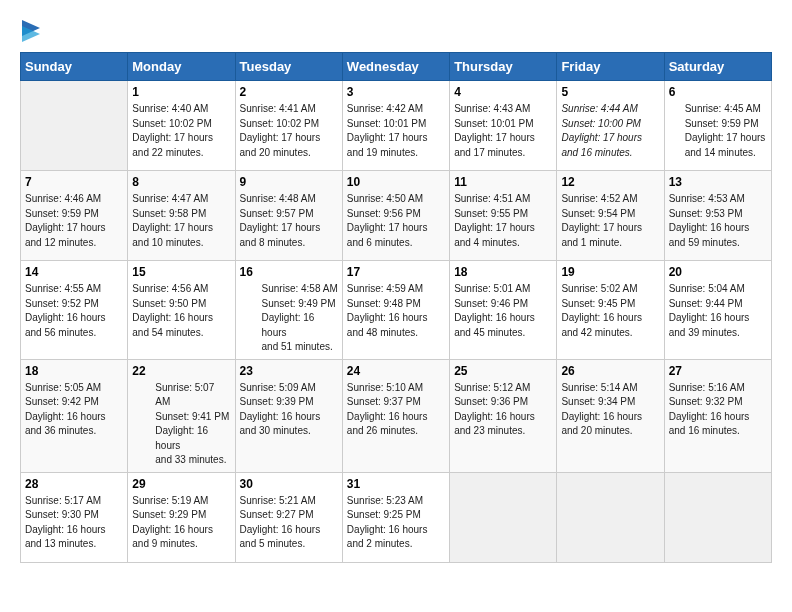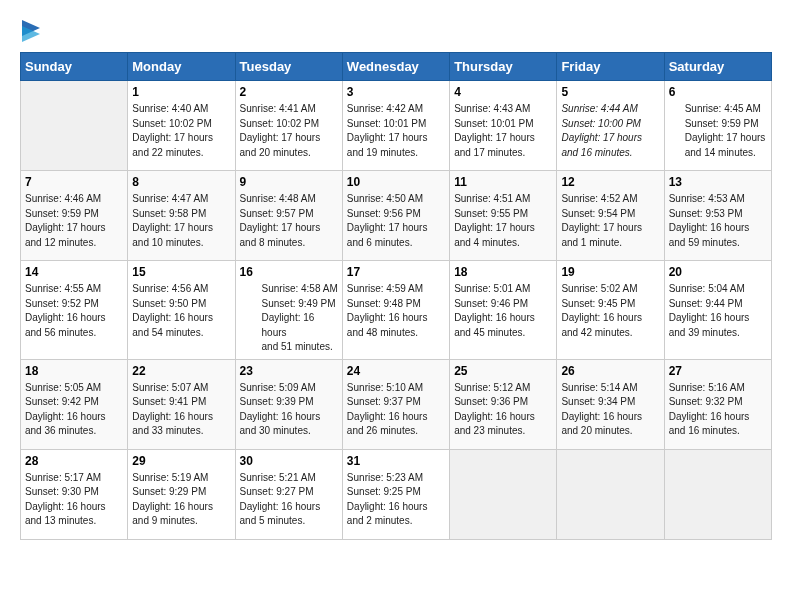--- a/index.html
+++ b/index.html
@@ -278,21 +278,21 @@
       <tr>
         <td>
           <span class="day-num">18</span>
           <div class="day-info" style="white-space: pre-line;">Sunrise: 5:05 AM
 Sunset: 9:42 PM
 Daylight: 16 hours
 and 36 minutes.</div>
         </td>
         <td>
           <span class="day-num">22</span>
-          <div class="day-info" style="white-space: pre-line;">Sunrise: 5:07 AM
+          <div class="day-info" style="white-space: pre-line; margin-left: 23px;">Sunrise: 5:07 AM
 Sunset: 9:41 PM
 Daylight: 16 hours
 and 33 minutes.</div>
         </td>
         <td>
           <span class="day-num">23</span>
           <div class="day-info" style="white-space: pre-line;">Sunrise: 5:09 AM
 Sunset: 9:39 PM
 Daylight: 16 hours
 and 30 minutes.</div>

